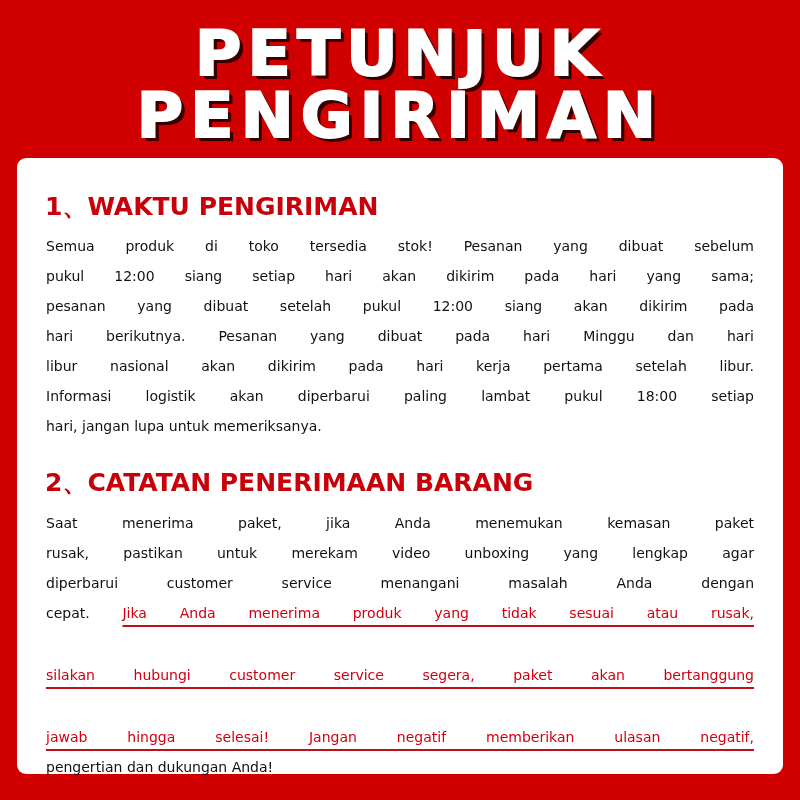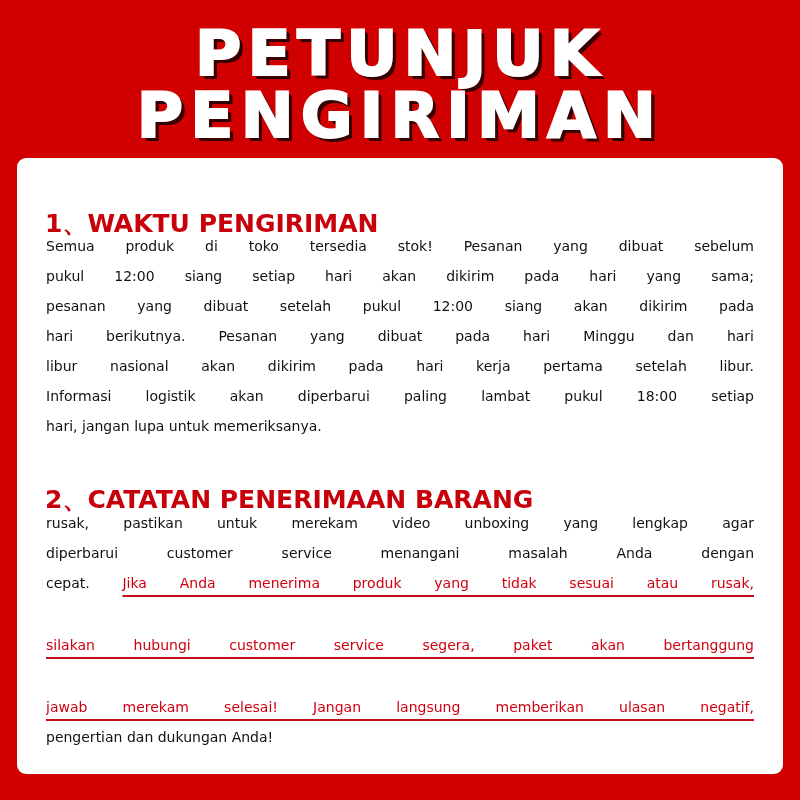--- a/index.html
+++ b/index.html
@@ -43,21 +43,20 @@
   }
   .section-heading {
     position: absolute;
     left: 28px;
     color: #c8000a;
     font-family: "DejaVu Sans", sans-serif;
     font-weight: bold;
     font-size: 25px;
     line-height: 30px;
     white-space: nowrap;
-    margin-top: 17px;
   }
   .h1 { top: 34px; }
   .h2 { top: 310px; }
 
   .body-text {
     position: absolute;
     left: 29px;
     width: 708px;
     color: #111111;
     font-family: "DejaVu Sans", sans-serif;
@@ -103,21 +102,22 @@
     <span class="line">pesanan yang dibuat setelah pukul 12:00 siang akan dikirim pada</span>
     <span class="line">hari berikutnya. Pesanan yang dibuat pada hari Minggu dan hari</span>
     <span class="line">libur nasional akan dikirim pada hari kerja pertama setelah libur.</span>
     <span class="line">Informasi logistik akan diperbarui paling lambat pukul 18:00 setiap</span>
     <span class="line last">hari, jangan lupa untuk memeriksanya.</span>
   </div>
 
   <div class="section-heading h2">2、CATATAN PENERIMAAN BARANG</div>
 
   <div class="body-text p2">
+    <span class="line">Saat menerima paket, jika Anda menemukan kemasan paket</span>
     <span class="line">rusak, pastikan untuk merekam video unboxing yang lengkap agar</span>
     <span class="line">diperbarui customer service menangani masalah Anda dengan</span>
     <span class="line"><span>cepat. </span><span class="hl">Jika Anda menerima produk yang tidak sesuai atau rusak,</span></span>
     <span class="line hl">silakan hubungi customer service segera, paket akan bertanggung</span>
-    <span class="line hl">jawab merekam selesai! Jangan langsung memberikan ulasan negatif,</span>
+    <span class="line hl">jawab hingga selesai! Jangan negatif memberikan ulasan negatif,</span>
     <span class="line last">pengertian dan dukungan Anda!</span>
   </div>
 
 </div>
 
 </body></html>

